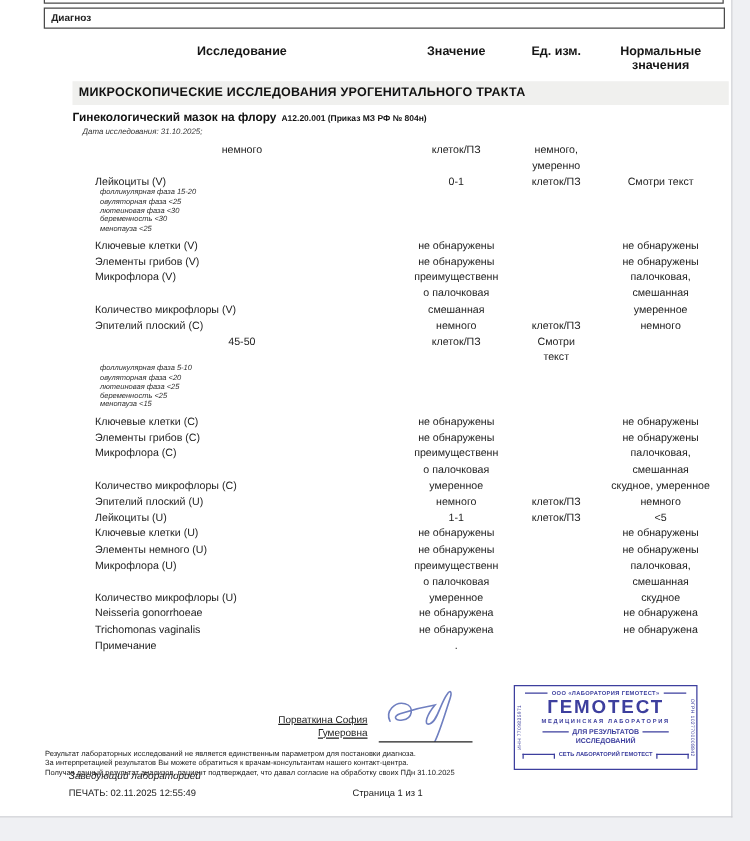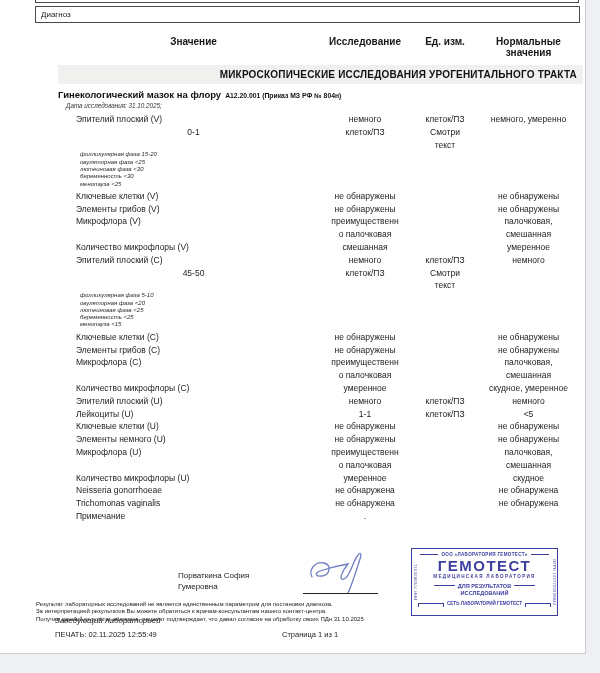--- a/index.html
+++ b/index.html
@@ -19,52 +19,51 @@
     padding-top:28px;
   }
   
   .top-box{
     position:absolute;top:-9px;left:35px;width:544px;height:12px;
     border:1.2px solid #4a4a4a;box-sizing:border-box;background:#fff;
   }
   .diagnosis-box{
     position:absolute;top:6px;left:35px;width:545px;height:17px;
     border:1.2px solid #4a4a4a;box-sizing:border-box;
-    font-size:8px;font-weight:normal;color:#222;
+    font-size:8px;font-weight:bold;color:#222;
     padding:2.5px 0 0 5px;
   }
   .grid-row{
     display:grid;
     grid-template-columns:235px 108px 52px 115px;
     padding-left:76px;
   }
   .thead{font-weight:bold;font-size:10px;line-height:11px;margin-top:8px;color:#161616;}
   .thead > div{text-align:center;white-space:pre-line;}
   .section-band{
     margin:7px 2px 0 58px;
     background:#f0f0ee;
     font-size:10px;font-weight:bold;color:#111;
     padding:4px 6px 4px 5px;
     letter-spacing:0.2px;
-    text-align:right;
   }
   .subtitle{margin:5px 0 0 58px;font-size:9.5px;font-weight:bold;color:#111;}
   .subtitle .code{font-size:6.8px;font-weight:bold;margin-left:4px;}
   .date-line{margin:2px 0 4px 66px;font-size:6.3px;font-style:italic;color:#333;}
   .t-row{font-size:8.5px;line-height:12.8px;color:#1c1c1c;}
   .t-row .c-value,.t-row .c-unit,.t-row .c-normal{text-align:center;white-space:pre-line;}
   .footnotes{
     padding-left:80px;font-size:6px;font-style:italic;line-height:7.3px;
     color:#2c2c2c;margin:0 0 2px 0;
   }
   
   .sign-role{position:absolute;top:616px;left:55px;font-size:8px;font-style:italic;}
   .sign-name{
-    position:absolute;top:571px;left:178px;width:116px;text-align:left;
-    font-size:8px;line-height:10.5px;white-space:pre-line;
+    position:absolute;top:571px;left:178px;width:116px;text-align:right;
+    font-size:8px;line-height:10.5px;white-space:pre-line;text-decoration:underline;
   }
   .sig-svg{position:absolute;top:551px;left:298px;}
   .sign-line{position:absolute;top:593px;left:303px;width:75px;border-top:1.2px solid #222;}
   .disclaimer{
     position:absolute;top:601px;left:36px;width:400px;
     font-size:6px;line-height:7.3px;color:#222;
   }
   .footer-print{position:absolute;top:630px;left:55px;font-size:7.5px;color:#222;text-align:right;}
   .footer-page{position:absolute;top:630px;left:253px;font-size:7.5px;color:#222;margin-left:29px;}
   
@@ -104,43 +103,43 @@
 
 <div class="page">
 
   <div class="top-box"></div>
 
   <div class="diagnosis-box">
     <span>Диагноз</span>
   </div>
 
   <div class="grid-row thead">
+    <div>Исследование</div>
     <div>Значение</div>
-    <div>Исследование</div>
     <div>Ед. изм.</div>
     <div>Нормальные
 значения</div>
   </div>
 
   <div class="section-band">МИКРОСКОПИЧЕСКИЕ ИССЛЕДОВАНИЯ УРОГЕНИТАЛЬНОГО ТРАКТА</div>
 
   <div class="subtitle">
     <span>Гинекологический мазок на флору</span><span class="code">А12.20.001 (Приказ МЗ РФ № 804н)</span>
   </div>
 
   <div class="date-line">Дата исследования: 31.10.2025;</div>
 
   <div id="rows">
       <div class="grid-row t-row">
-        <div class="c-name">Эпителий плоский (V)</div>
         <div class="c-value">немного</div>
         <div class="c-unit">клеток/ПЗ</div>
         <div class="c-normal">немного, умеренно</div>
       </div>
       <div class="grid-row t-row">
+        <div class="c-name">Лейкоциты (V)</div>
         <div class="c-value">0-1</div>
         <div class="c-unit">клеток/ПЗ</div>
         <div class="c-normal">Смотри текст</div>
       </div>
       <div class="footnotes">
         <div>фолликулярная фаза 15-20</div>
         <div>овуляторная фаза &lt;25</div>
         <div>лютеиновая фаза &lt;30</div>
         <div>беременность &lt;30</div>
         <div>менопауза &lt;25</div>

